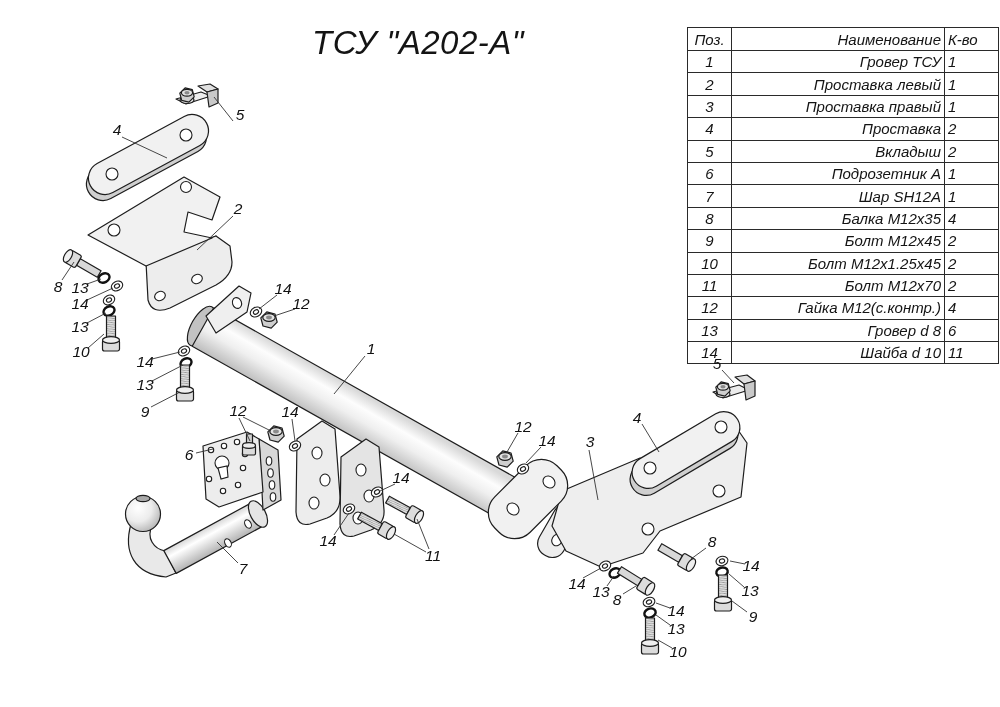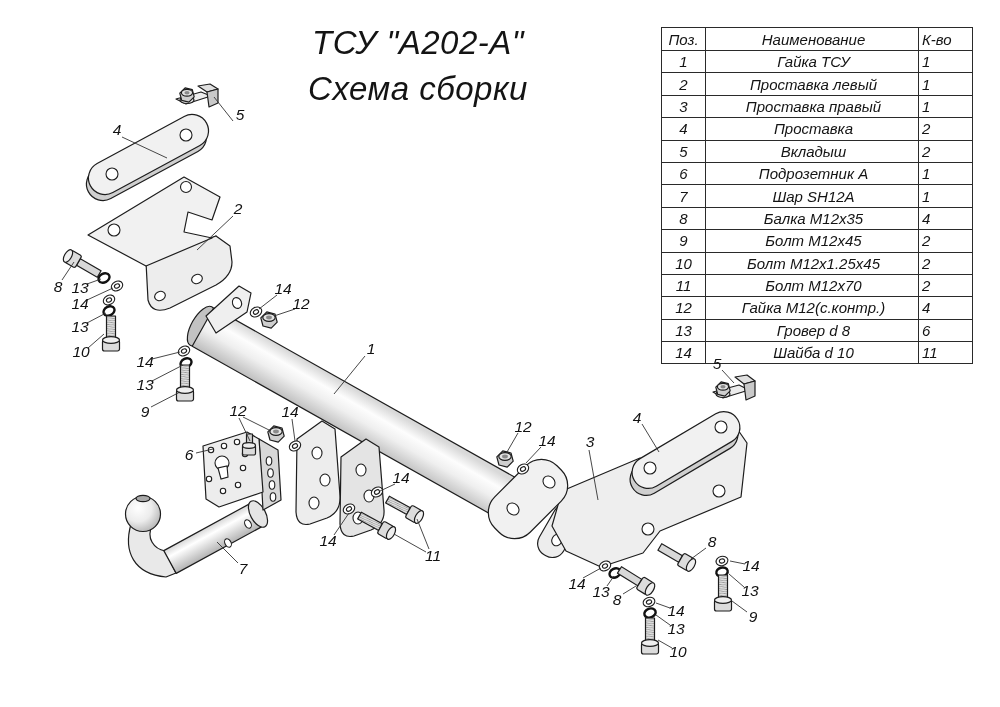--- a/index.html
+++ b/index.html
@@ -1,57 +1,56 @@
 <!DOCTYPE html>
 <html><head>
 <meta charset="utf-8">
 <style>
   html,body{margin:0;padding:0;background:#ffffff;}
   .stage{position:relative;width:1000px;height:707px;background:#fff;overflow:hidden;
          font-family:"Liberation Sans",sans-serif;color:#111;}
   .title{position:absolute;left:278px;top:20px;width:280px;text-align:center;
          font-style:italic;font-size:33px;line-height:46px;color:#141414;letter-spacing:.5px;}
-  .tbl{position:absolute;left:661px;top:27px;}
+  .tbl{position:absolute;left:687px;top:27px;}
   table{border-collapse:collapse;table-layout:fixed;border:1.6px solid #161616;}
   th,td{border:1px solid #2a2a2a;font-style:italic;font-size:15px;color:#141414;
         padding:0 3px;overflow:hidden;white-space:nowrap;}
   thead th{height:22px;font-weight:normal;text-align:center;}
   tbody td{height:21.4px;}
   .c-pos{width:37px;text-align:center;}
-  .c-name{width:203px;text-align:center;padding-left:6px;}
+  .c-name{width:203px;text-align:right;padding-left:6px;}
   .c-qty{width:47px;text-align:left;}
   svg#diagram{position:absolute;left:0;top:0;}
   .p{stroke:#1d1d1d;stroke-width:1.2;stroke-linejoin:round;}
   .h{fill:#ffffff;stroke:#1d1d1d;stroke-width:1.1;}
   .callout-num{font:italic 15.5px "Liberation Sans",sans-serif;fill:#111;}
   .leader{stroke:#333;stroke-width:.9;fill:none;}
 </style>
 </head>
 <body>
 
 <div class="stage">
 
   <div class="title">
     <div>ТСУ "А202-А"</div>
-    <div>Схема сборки</div>
   </div>
 
   <div class="tbl">
     <table>
       <thead>
         <tr>
           <th class="c-pos">Поз.</th>
           <th class="c-name">Наименование</th>
           <th class="c-qty">К-во</th>
         </tr>
       </thead>
       <tbody>
           <tr>
             <td class="c-pos">1</td>
-            <td class="c-name">Гайка ТСУ</td>
+            <td class="c-name">Гровер ТСУ</td>
             <td class="c-qty">1</td>
           </tr>
           <tr>
             <td class="c-pos">2</td>
             <td class="c-name">Проставка левый</td>
             <td class="c-qty">1</td>
           </tr>
           <tr>
             <td class="c-pos">3</td>
             <td class="c-name">Проставка правый</td>

